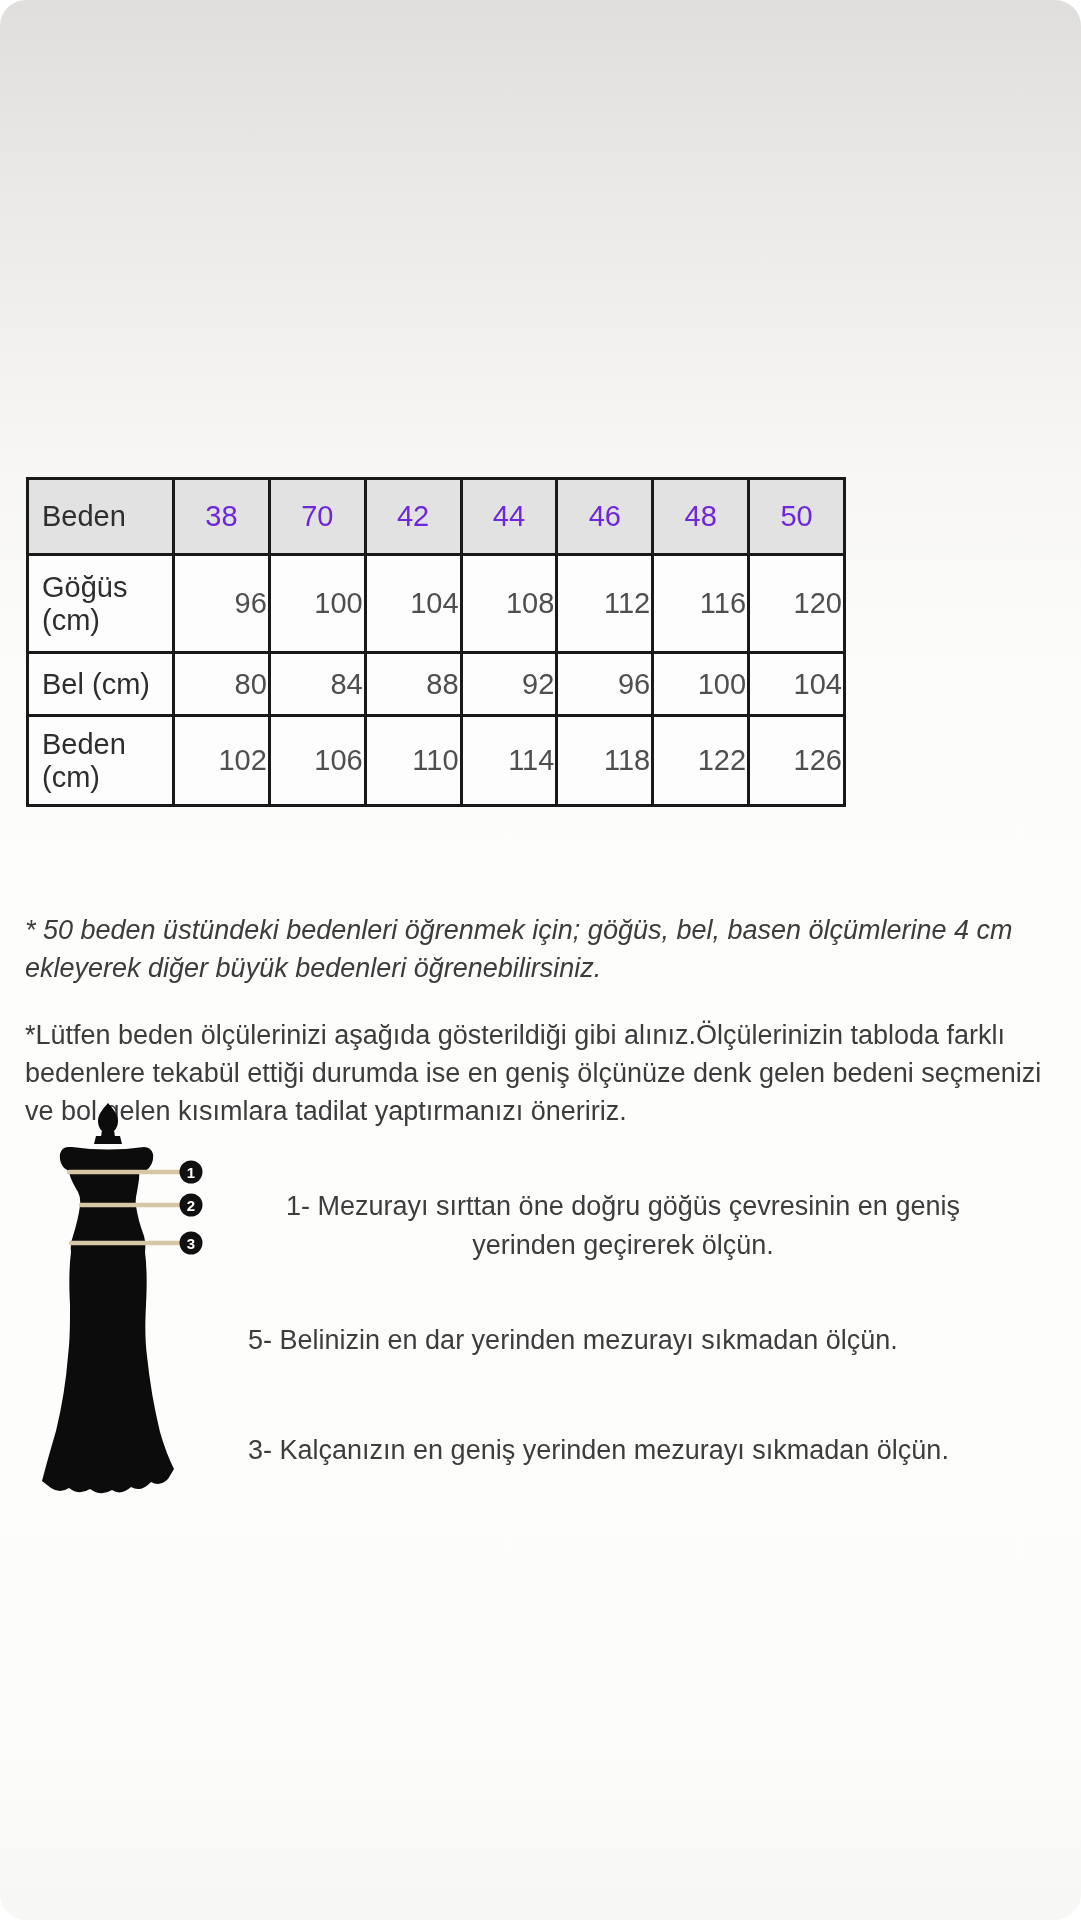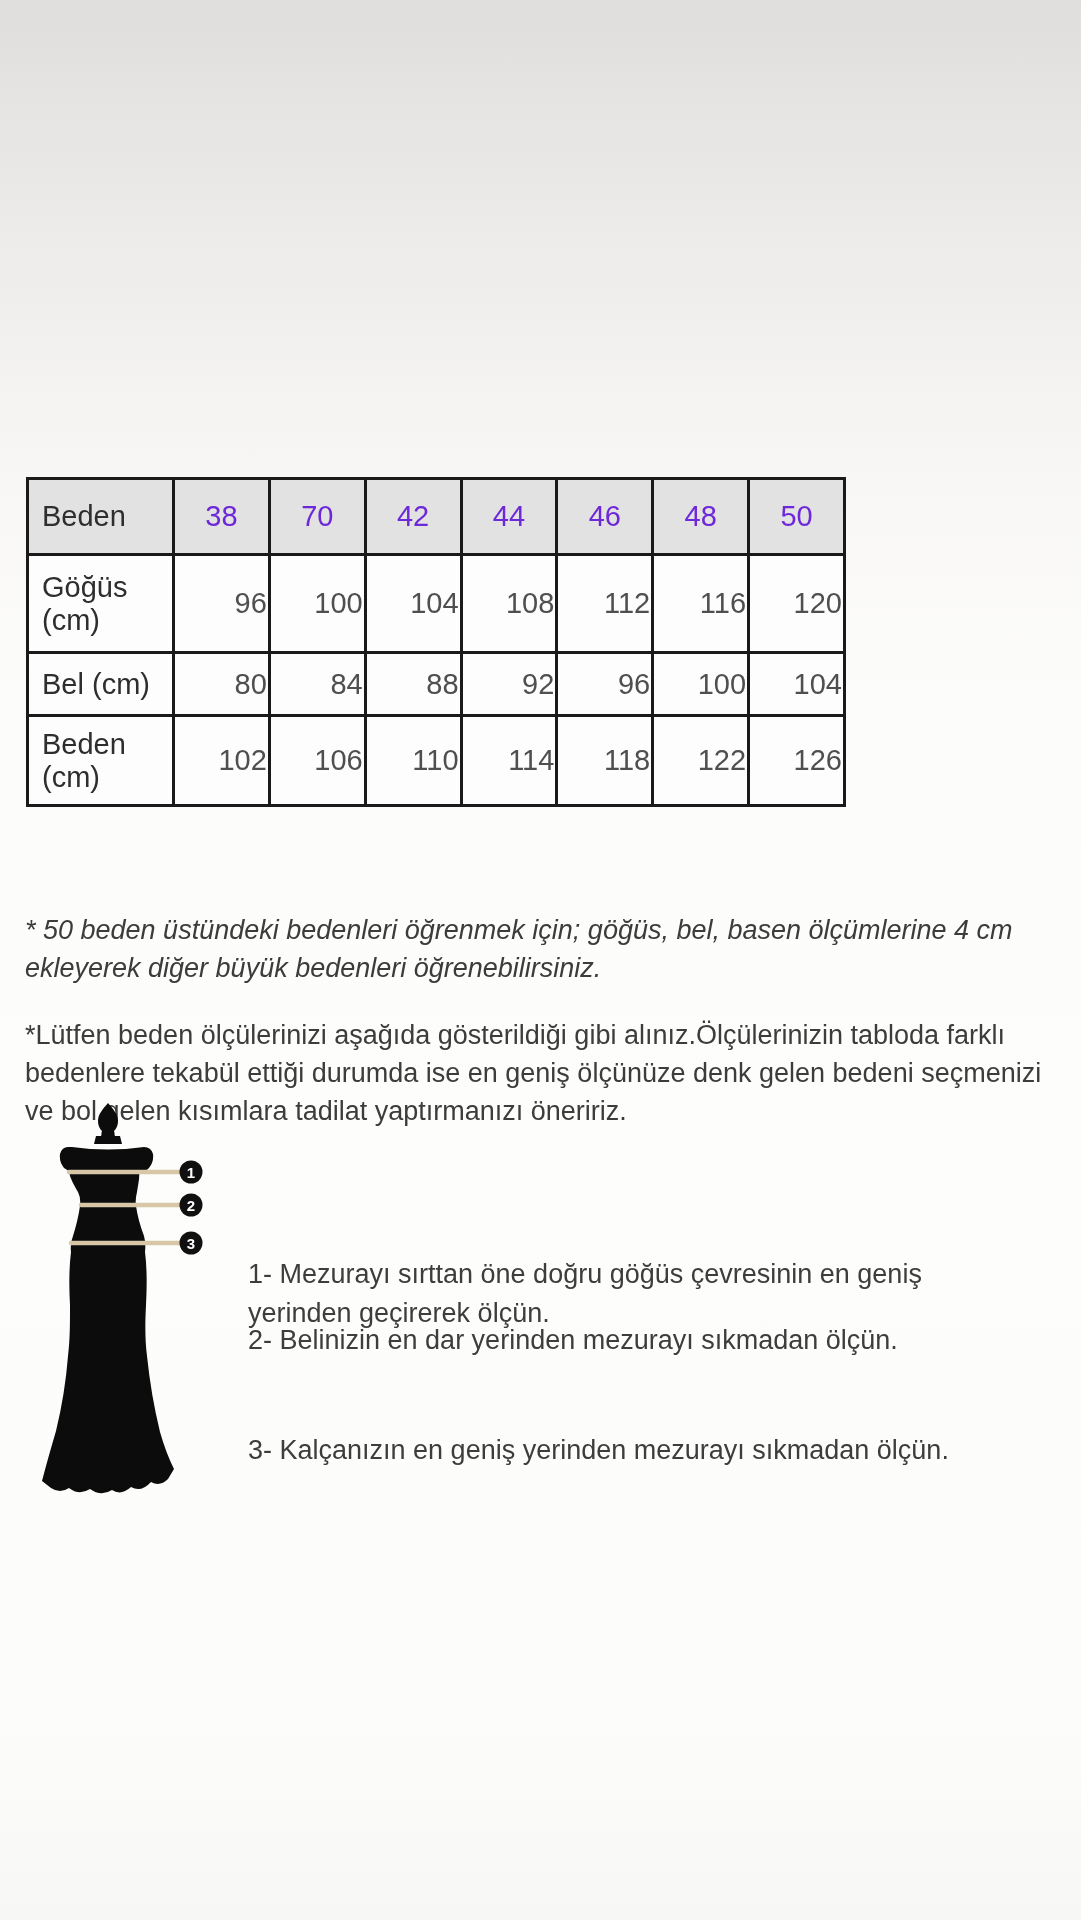--- a/index.html
+++ b/index.html
@@ -13,20 +13,21 @@
     background: linear-gradient(180deg,
       #dfdedd 0%,
       #e7e6e5 7%,
       #f0efee 16%,
       #f8f7f6 25%,
       #fcfcfb 36%,
       #fdfdfc 60%,
       #fcfcfb 90%,
       #f7f7f6 100%);
     color: #3a3a3a;
+    border-radius: 26px;
   }
 
   
   .table-wrap {
     position: absolute;
     left: 26px;
     top: 477px;
     width: 822px;
   }
   table.size-table {
@@ -82,21 +83,21 @@
     width: 230px;
     height: 420px;
   }
   .instruction {
     position: absolute;
     left: 248px;
     font-size: 27px;
     line-height: 39px;
     color: #3d3d3d;
   }
-  .instr-1 { top: 1228px; width: 750px; }
+  .instr-1 { top: 1160px; width: 750px; text-align: center; }
   .instr-2 { top: 1294px; width: 790px; }
   .instr-3 { top: 1404px; width: 790px; }
 
   .marker-num {
     font-family: "Liberation Sans", "DejaVu Sans", sans-serif;
     font-weight: bold;
     font-size: 15px;
     fill: #ffffff;
   }
 </style>
@@ -226,16 +227,16 @@
         <text class="marker-num" x="166" y="120.5" text-anchor="middle">2</text>
       </g>
       <g>
         <circle cx="166" cy="153" r="11.5" fill="#101010"></circle>
         <text class="marker-num" x="166" y="158.5" text-anchor="middle">3</text>
       </g>
     </svg>
   </div>
 
   <p class="instruction instr-1">1- Mezurayı sırttan öne doğru göğüs çevresinin en geniş yerinden geçirerek ölçün.</p>
-  <p class="instruction instr-2">2- Belinizin en dar yerinden mezurayı sıkmadan ölçün.</p>
+  <p class="instruction instr-2">5- Belinizin en dar yerinden mezurayı sıkmadan ölçün.</p>
   <p class="instruction instr-3">3- Kalçanızın en geniş yerinden mezurayı sıkmadan ölçün.</p>
 
 </div>
 
 </body></html>

